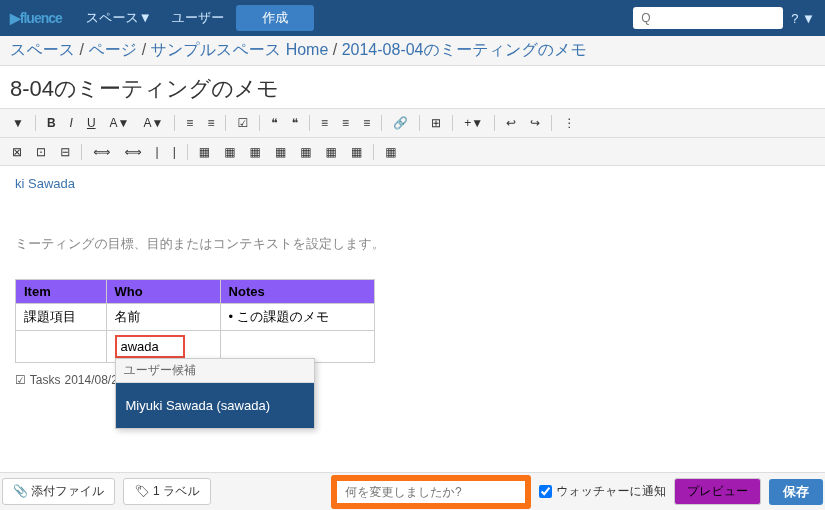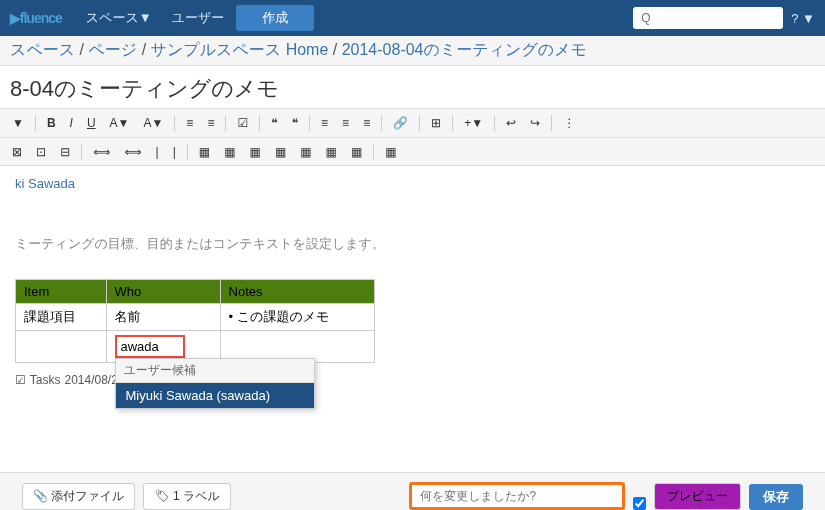--- a/index.html
+++ b/index.html
@@ -123,25 +123,25 @@
       margin-bottom: 16px;
     }
 
     
     .meeting-table {
       border-collapse: collapse;
       width: 360px;
       margin-bottom: 10px;
     }
     .meeting-table th {
-      background: #4d7c0f;
+      background: #8b5cf6;
       border: 1px solid #ccc;
       padding: 4px 8px;
       text-align: left;
-      font-weight: normal;
+      font-weight: bold;
       font-size: 13px;
     }
     .meeting-table td {
       border: 1px solid #ccc;
       padding: 4px 8px;
       vertical-align: top;
       font-size: 13px;
     }
     .bullet-item::before { content: "• "; }
 
@@ -168,62 +168,62 @@
       box-shadow: 2px 2px 6px rgba(0,0,0,0.2);
     }
     .autocomplete-header {
       background: #f5f5f5;
       padding: 3px 8px;
       font-size: 12px;
       color: #666;
       border-bottom: 1px solid #ddd;
     }
     .autocomplete-item {
-      padding: 5px 10px;
+      padding: 15px 10px;
       font-size: 13px;
       cursor: pointer;
       background: #205081;
       color: #fff;
     }
 
     
     .footer-bar {
       position: fixed;
       bottom: 0;
       left: 0;
       width: 825px;
       height: 38px;
       background: #f5f5f5;
       border-top: 1px solid #ddd;
       display: flex;
-      align-items: flex-end;
-      padding: 0 22px;
+      align-items: center;
+      padding: 0 2px;
       gap: 8px;
       font-size: 12px;
       color: #333;
     }
     .footer-btn {
       display: flex;
       align-items: center;
       gap: 4px;
       padding: 4px 10px;
       border: 1px solid #ccc;
       background: #fff;
       border-radius: 3px;
       cursor: pointer;
       font-size: 12px;
       color: #333;
     }
     .footer-spacer { flex: 1; }
     .footer-input {
-      border: 3px solid #f97316;
-      padding: 4px 8px;
-      border-radius: 3px;
-      font-size: 12px;
-      width: 216px;
+      border: 6px solid #f97316;
+      padding: 4px 8px;
+      border-radius: 3px;
+      font-size: 12px;
+      width: 200px;
       color: #888;
     }
     .footer-checkbox-label {
       display: flex;
       align-items: center;
       gap: 4px;
       font-size: 12px;
     }
     .footer-preview {
       padding: 4px 12px;
@@ -383,16 +383,17 @@
   </div>
 </div>
 
 <div class="footer-bar">
   <button class="footer-btn">📎 添付ファイル</button>
   <button class="footer-btn">🏷 1 ラベル</button>
   <div class="footer-spacer"></div>
   <input class="footer-input" type="text" placeholder="何を変更しましたか?" style="">
   <label class="footer-checkbox-label">
     <input type="checkbox" checked="" style="">
+    <span>ウォッチャーに通知</span>
   </label>
   <button class="footer-preview">プレビュー</button>
   <button class="footer-save">保存</button>
 </div>
 
 </body></html>

